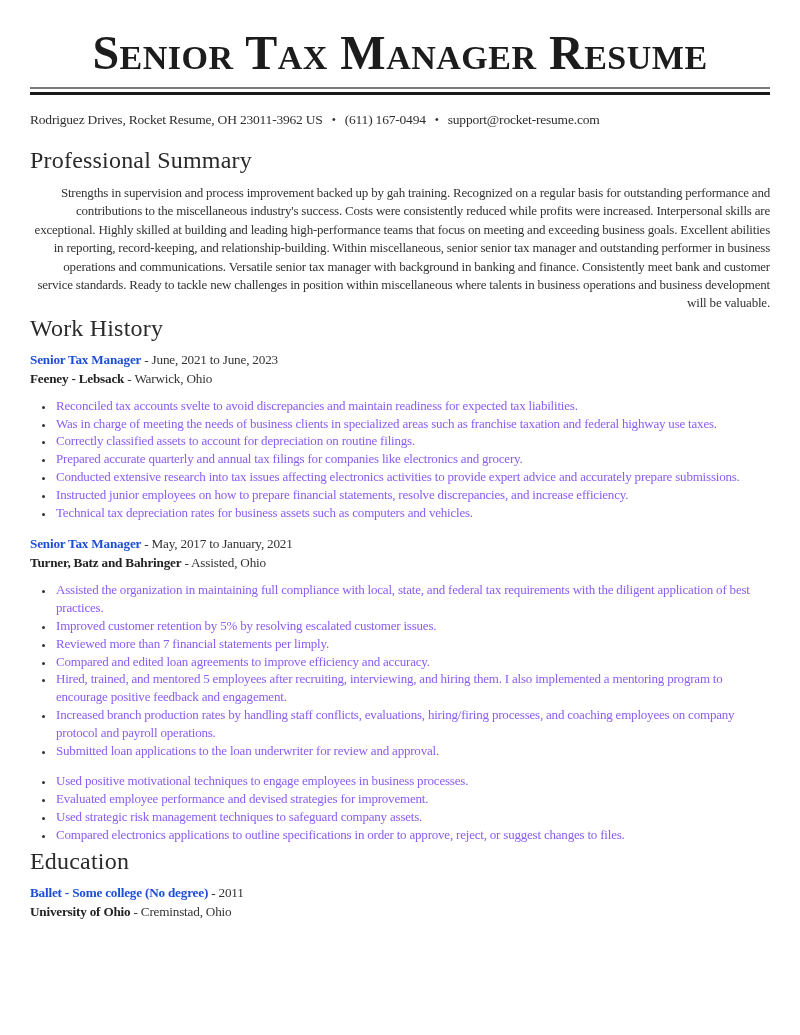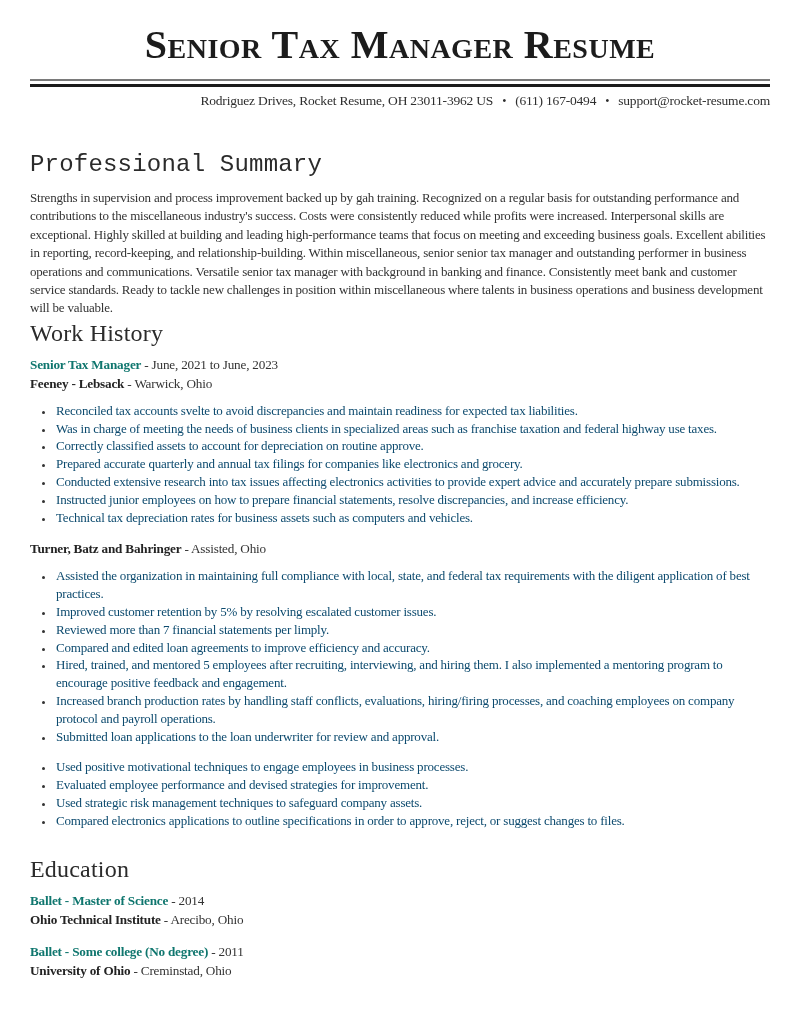--- a/index.html
+++ b/index.html
@@ -7,68 +7,68 @@
     width: 800px; height: 1035px;
     background: #ffffff;
     overflow: hidden;
     font-family: "Liberation Serif", serif;
     color: #333333;
   }
   .page { padding: 24px 30px 0 30px; box-sizing: border-box; width: 800px; }
 
   
   .res-title {
-    margin: 0; text-align: center;
-    font-size: 40px; line-height: 42px; font-weight: 700;
+    margin: 8px; text-align: center;
+    font-size: 48px; line-height: 42px; font-weight: 700;
     font-variant: small-caps; letter-spacing: 0.5px;
     color: #1c1c1c;
   }
   .double-rule {
     margin-top: 13px; height: 3px;
     border-top: 2px solid #7a7a7a;
     border-bottom: 3px solid #1a1a1a;
   }
   .contact {
-    margin-top: 6px; text-align: right;
+    margin-top: 17px; text-align: left;
     font-size: 13.5px; line-height: 16px; letter-spacing: -0.2px;
     color: #2e2e2e;
   }
   .contact .sep { display: inline-block; margin: 0 9px; font-size: 12px; color: #2e2e2e; }
 
   
   .sec-h {
     font-weight: 400; font-size: 24px; line-height: 30px;
     color: #2b2b2b; margin: 0; letter-spacing: 0.2px;
   }
-  .sec-h.summary-h { margin-top: 41px; font-family: Liberation Mono, monospace; }
+  .sec-h.summary-h { margin-top: 17px; }
   .sec-h.work-h    { }
-  .sec-h.edu-h     { margin-top: 24px; }
+  .sec-h.edu-h     { margin-top: 2px; }
 
   
   .summary-text {
     margin: 9px 0 0 0;
     font-size: 13px; line-height: 18.4px; letter-spacing: -0.2px;
-    color: #333333; text-align: left;
+    color: #333333; text-align: right;
   }
 
   
   .job { margin-top: 7px; }
   .job + .job { margin-top: 13px; }
   .entry-line { font-size: 13.2px; line-height: 19px; letter-spacing: -0.2px; color: #333333; margin: 0; }
-  .entry-line .t-bold { font-weight: 700; color: #0f766e; }
+  .entry-line .t-bold { font-weight: 700; color: #1d4ed8; }
   .entry-line.ital { }
   .entry-line.ital .t-bold { font-weight: 700; color: #232323; }
 
   .job ul {
     margin: 9px 0 0 0; padding: 0 0 0 25px;
     list-style: disc outside;
   }
   .job li {
     font-size: 13px; line-height: 17.8px; letter-spacing: -0.2px;
-    color: #0c4a6e; padding-left: 1px;
+    color: #8b5cf6; padding-left: 1px;
   }
   .job li::marker { color: #333333; font-size: 11px; }
 
   
   .edu { margin-top: 7px; }
   .edu + .edu { margin-top: 13px; }
 </style>
 </head>
 <body>
 
@@ -89,29 +89,30 @@
 
   <section>
     <h2 class="sec-h work-h">Work History</h2>
 
     <div class="job">
       <p class="entry-line"><span class="t-bold">Senior Tax Manager</span><span> - </span><span>June, 2021 to June, 2023</span></p>
       <p class="entry-line ital"><span class="t-bold">Feeney - Lebsack</span><span> - </span><span>Warwick, Ohio</span></p>
       <ul>
         <li>Reconciled tax accounts svelte to avoid discrepancies and maintain readiness for expected tax liabilities.</li>
         <li>Was in charge of meeting the needs of business clients in specialized areas such as franchise taxation and federal highway use taxes.</li>
-        <li>Correctly classified assets to account for depreciation on routine approve.</li>
+        <li>Correctly classified assets to account for depreciation on routine filings.</li>
         <li>Prepared accurate quarterly and annual tax filings for companies like electronics and grocery.</li>
         <li>Conducted extensive research into tax issues affecting electronics activities to provide expert advice and accurately prepare submissions.</li>
         <li>Instructed junior employees on how to prepare financial statements, resolve discrepancies, and increase efficiency.</li>
         <li>Technical tax depreciation rates for business assets such as computers and vehicles.</li>
       </ul>
     </div>
 
     <div class="job">
+      <p class="entry-line"><span class="t-bold">Senior Tax Manager</span><span> - </span><span>May, 2017 to January, 2021</span></p>
       <p class="entry-line ital"><span class="t-bold">Turner, Batz and Bahringer</span><span> - </span><span>Assisted, Ohio</span></p>
       <ul>
         <li>Assisted the organization in maintaining full compliance with local, state, and federal tax requirements with the diligent application of best practices.</li>
         <li>Improved customer retention by 5% by resolving escalated customer issues.</li>
         <li>Reviewed more than 7 financial statements per limply.</li>
         <li>Compared and edited loan agreements to improve efficiency and accuracy.</li>
         <li>Hired, trained, and mentored 5 employees after recruiting, interviewing, and hiring them. I also implemented a mentoring program to encourage positive feedback and engagement.</li>
         <li>Increased branch production rates by handling staff conflicts, evaluations, hiring/firing processes, and coaching employees on company protocol and payroll operations.</li>
         <li>Submitted loan applications to the loan underwriter for review and approval.</li>
       </ul>
@@ -123,24 +124,20 @@
         <li>Evaluated employee performance and devised strategies for improvement.</li>
         <li>Used strategic risk management techniques to safeguard company assets.</li>
         <li>Compared electronics applications to outline specifications in order to approve, reject, or suggest changes to files.</li>
       </ul>
     </div>
   </section>
 
   <section>
     <h2 class="sec-h edu-h">Education</h2>
 
-    <div class="edu">
-      <p class="entry-line"><span class="t-bold">Ballet - Master of Science</span><span> - </span><span>2014</span></p>
-      <p class="entry-line ital"><span class="t-bold">Ohio Technical Institute</span><span> - </span><span>Arecibo, Ohio</span></p>
-    </div>
 
     <div class="edu">
       <p class="entry-line"><span class="t-bold">Ballet - Some college (No degree)</span><span> - </span><span>2011</span></p>
       <p class="entry-line ital"><span class="t-bold">University of Ohio</span><span> - </span><span>Creminstad, Ohio</span></p>
     </div>
   </section>
 
 </div>
 
 </body></html>

